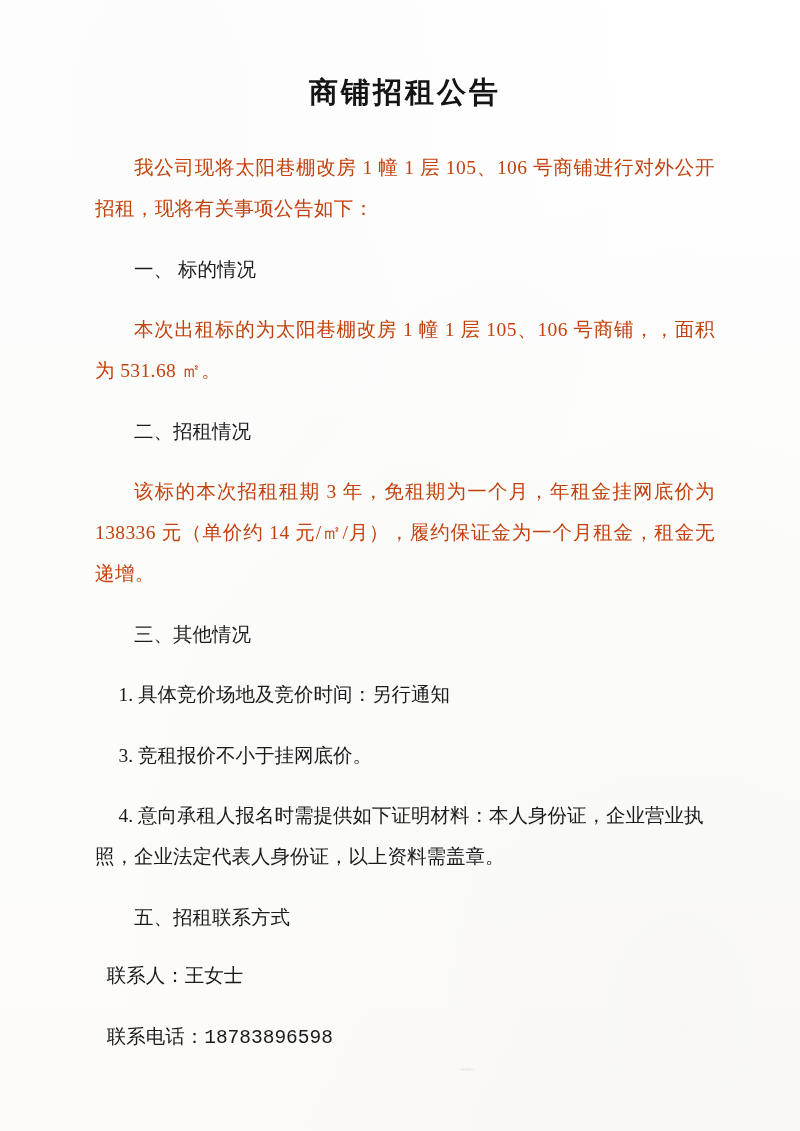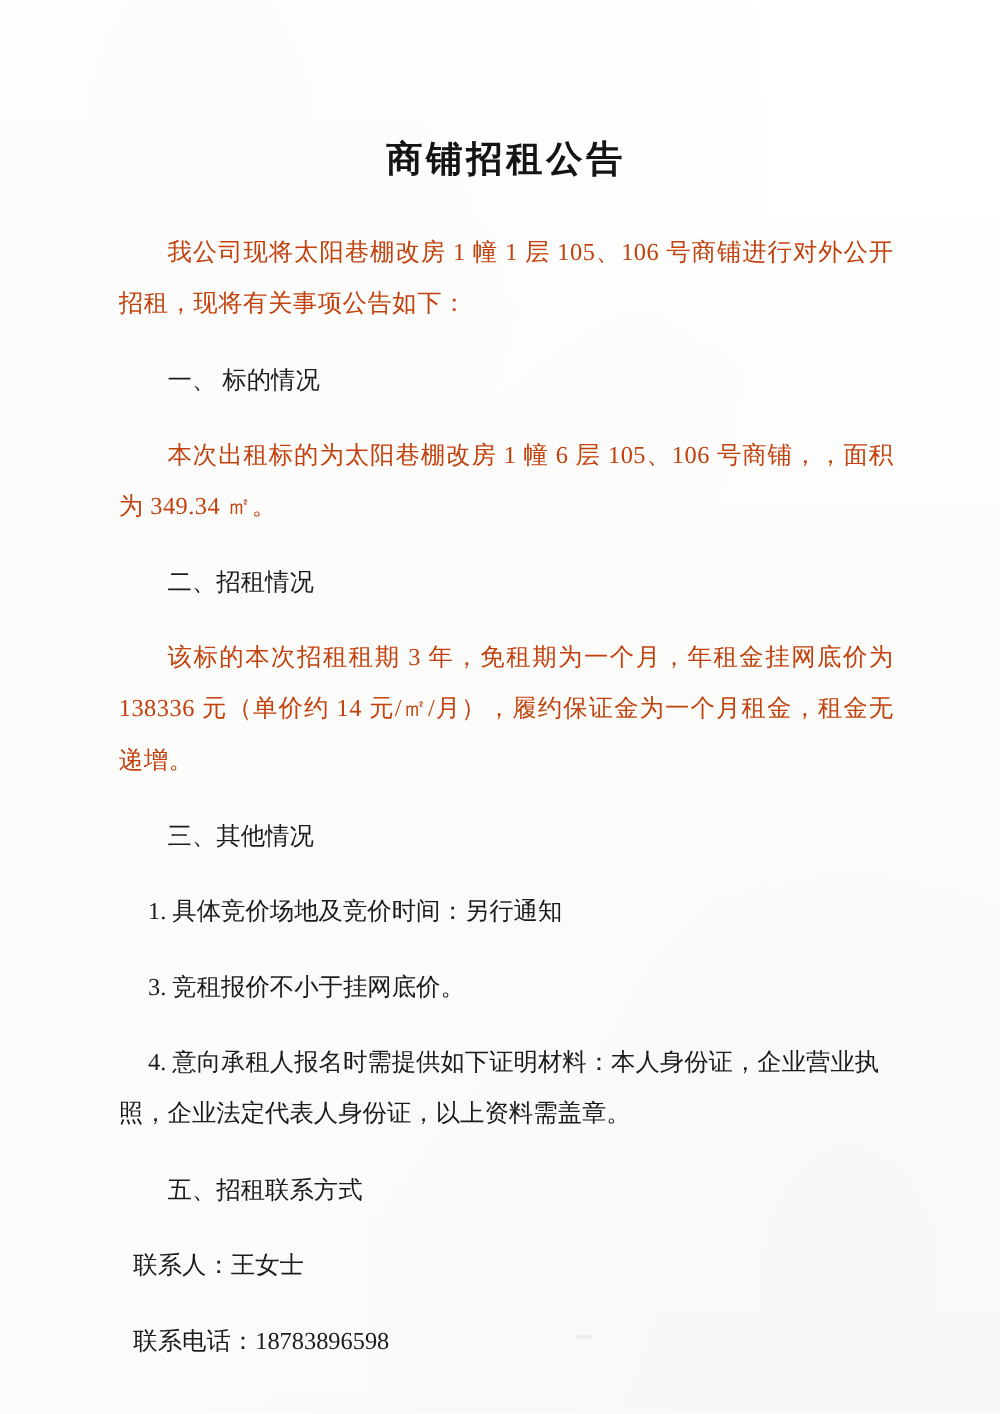--- a/index.html
+++ b/index.html
@@ -31,21 +31,21 @@
   }
   .content {
     position: absolute;
     left: 95px;
     top: 0;
     width: 620px;
     height: 100%;
   }
   .doc-title {
     margin: 0;
-    padding-top: 108px;
+    padding-top: 73px;
     text-align: center;
     font-size: 29px;
     font-weight: bold;
     letter-spacing: 3px;
     color: #141414;
   }
   .body-block {
     margin-top: 34px;
   }
   p.para {
@@ -67,20 +67,21 @@
   }
   p.numbered {
     text-indent: 1.2em;
     font-size: 19.5px;
     line-height: 41px;
   }
   p.contact-line {
     text-indent: 0.6em;
     font-size: 19.5px;
     line-height: 41px;
+    font-family: Liberation Mono, monospace;
   }
   .speck {
     position: absolute;
     background: rgba(0,0,0,0.05);
     border-radius: 50%;
   }
 </style>
 </head>
 <body>
 
@@ -94,21 +95,21 @@
     <h1 class="doc-title">
       <span>商铺招租公告</span>
     </h1>
 
     <div class="body-block">
 
       <p class="para indent2">我公司现将太阳巷棚改房 1 幢 1 层 105、106 号商铺进行对外公开招租，现将有关事项公告如下：</p>
 
       <p class="heading-item">一、 标的情况</p>
 
-      <p class="para indent2">本次出租标的为太阳巷棚改房 1 幢 6 层 105、106 号商铺，，面积为 349.34 ㎡。</p>
+      <p class="para indent2">本次出租标的为太阳巷棚改房 1 幢 1 层 105、106 号商铺，，面积为 531.68 ㎡。</p>
 
       <p class="heading-item">二、招租情况</p>
 
       <p class="para indent2">该标的本次招租租期 3 年，免租期为一个月，年租金挂网底价为 138336 元（单价约 14 元/㎡/月），履约保证金为一个月租金，租金无递增。</p>
 
       <p class="heading-item">三、其他情况</p>
 
       <p class="numbered">1. 具体竞价场地及竞价时间：另行通知</p>
       <p class="numbered">3. 竞租报价不小于挂网底价。</p>
       <p class="numbered">4. 意向承租人报名时需提供如下证明材料：本人身份证，企业营业执照，企业法定代表人身份证，以上资料需盖章。</p>

